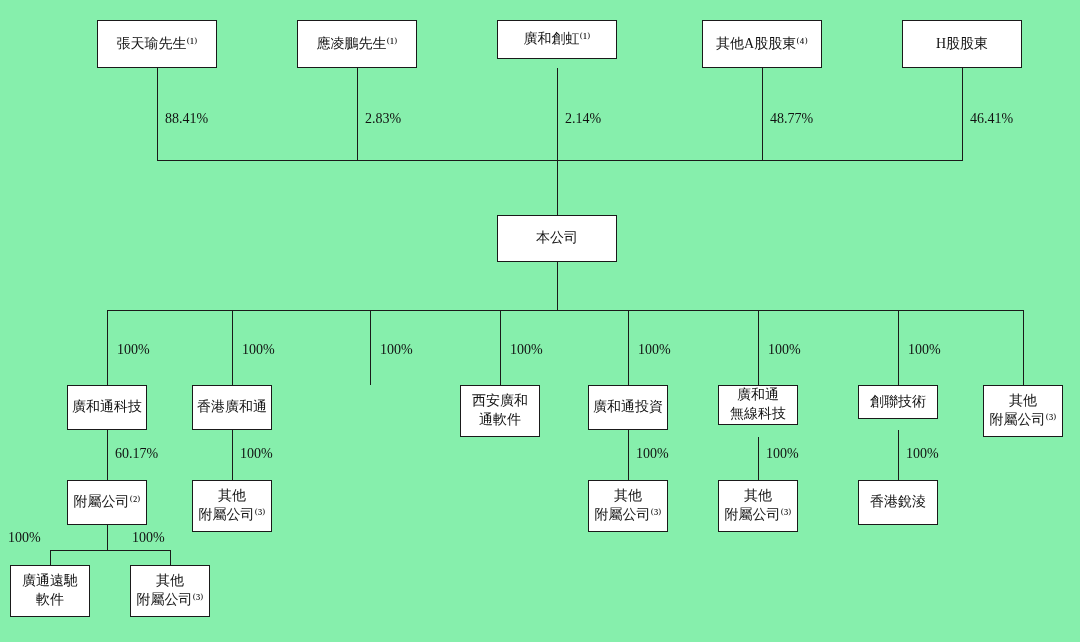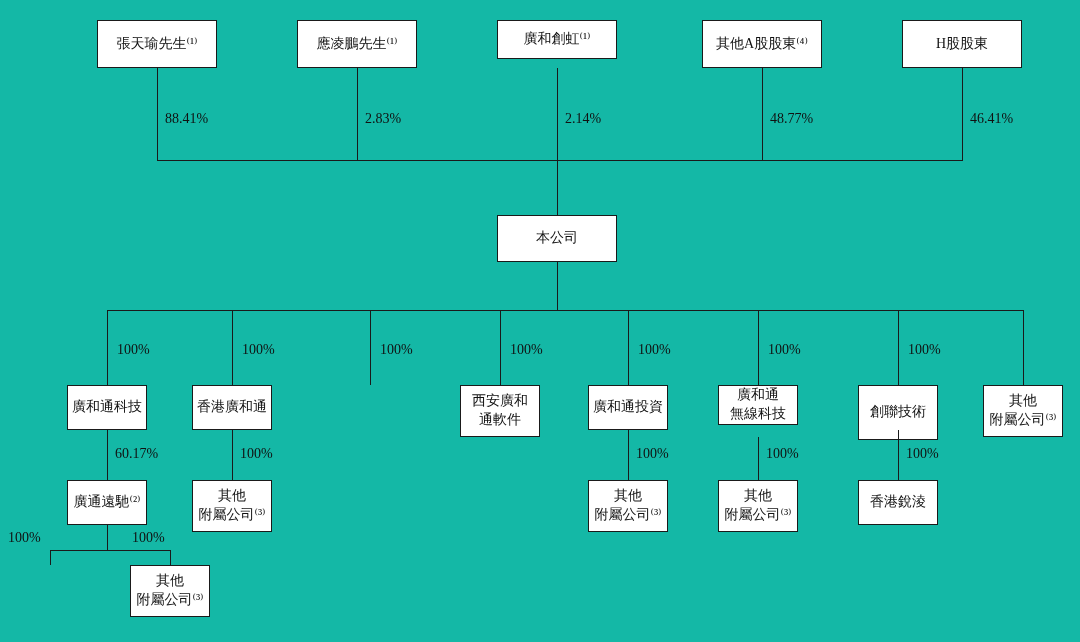--- a/index.html
+++ b/index.html
@@ -1,17 +1,17 @@
 <!DOCTYPE html>
 <html><head>
 <meta charset="utf-8">
 <style>
   html,body{margin:0;padding:0;background:#ffffff;}
   .stage{
-    position:relative;width:1080px;height:642px;background:#14b8a6;
+    position:relative;width:1080px;height:642px;background:#86efac;
     font-family:"Liberation Serif","DejaVu Serif",serif;color:#111111;
     overflow:hidden;
   }
   .box{
     position:absolute;border:1px solid #1a1a1a;background:#ffffff;
     display:flex;align-items:center;justify-content:center;
     text-align:center;font-size:14px;line-height:1.35;
     white-space:pre-line;box-sizing:border-box;
   }
   .pct{
@@ -68,49 +68,51 @@
   <div class="pct" style="left:768px;top:343px">100%</div>
   <div class="pct" style="left:908px;top:343px">100%</div>
 
   <div class="box" style="left:67px;top:385px;width:80px;height:45px">廣和通科技</div>
   <div class="box" style="left:192px;top:385px;width:80px;height:45px">香港廣和通</div>
   <div class="box" style="left:460px;top:385px;width:80px;height:52px">西安廣和
 通軟件</div>
   <div class="box" style="left:588px;top:385px;width:80px;height:45px">廣和通投資</div>
   <div class="box" style="left:718px;top:385px;width:80px;height:40px">廣和通
 無線科技</div>
-  <div class="box" style="left:858px;top:385px;width:80px;height:55px">創聯技術</div>
+  <div class="box" style="left:858px;top:385px;width:80px;height:34px">創聯技術</div>
   <div class="box" style="left:983px;top:385px;width:80px;height:52px">其他
 附屬公司⁽³⁾</div>
 
   <div class="vline" style="left:107px;top:430px;height:50px"></div>
   <div class="vline" style="left:232px;top:430px;height:50px"></div>
   <div class="vline" style="left:628px;top:430px;height:50px"></div>
   <div class="vline" style="left:758px;top:437px;height:43px"></div>
   <div class="vline" style="left:898px;top:430px;height:50px"></div>
 
   <div class="pct" style="left:115px;top:447px">60.17%</div>
   <div class="pct" style="left:240px;top:447px">100%</div>
   <div class="pct" style="left:636px;top:447px">100%</div>
   <div class="pct" style="left:766px;top:447px">100%</div>
   <div class="pct" style="left:906px;top:447px">100%</div>
 
-  <div class="box" style="left:67px;top:480px;width:80px;height:45px">廣通遠馳⁽²⁾</div>
+  <div class="box" style="left:67px;top:480px;width:80px;height:45px">附屬公司⁽²⁾</div>
   <div class="box" style="left:192px;top:480px;width:80px;height:52px">其他
 附屬公司⁽³⁾</div>
   <div class="box" style="left:588px;top:480px;width:80px;height:52px">其他
 附屬公司⁽³⁾</div>
   <div class="box" style="left:718px;top:480px;width:80px;height:52px">其他
 附屬公司⁽³⁾</div>
   <div class="box" style="left:858px;top:480px;width:80px;height:45px">香港銳淩</div>
 
   <div class="vline" style="left:107px;top:525px;height:25px"></div>
   <div class="hline" style="left:50px;top:550px;width:121px"></div>
   <div class="vline" style="left:50px;top:550px;height:15px"></div>
   <div class="vline" style="left:170px;top:550px;height:15px"></div>
 
   <div class="pct" style="left:8px;top:531px">100%</div>
   <div class="pct" style="left:132px;top:531px">100%</div>
 
+  <div class="box" style="left:10px;top:565px;width:80px;height:52px">廣通遠馳
+軟件</div>
   <div class="box" style="left:130px;top:565px;width:80px;height:52px">其他
 附屬公司⁽³⁾</div>
 
 </div>
 
 </body></html>

